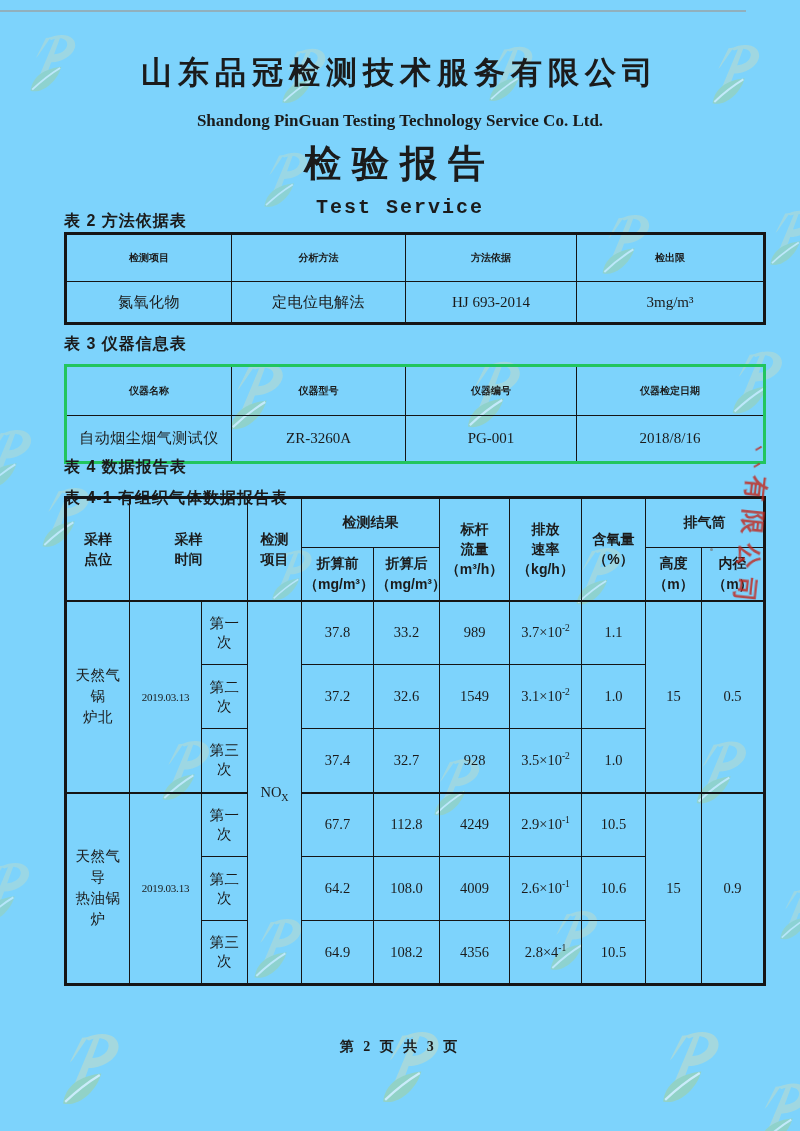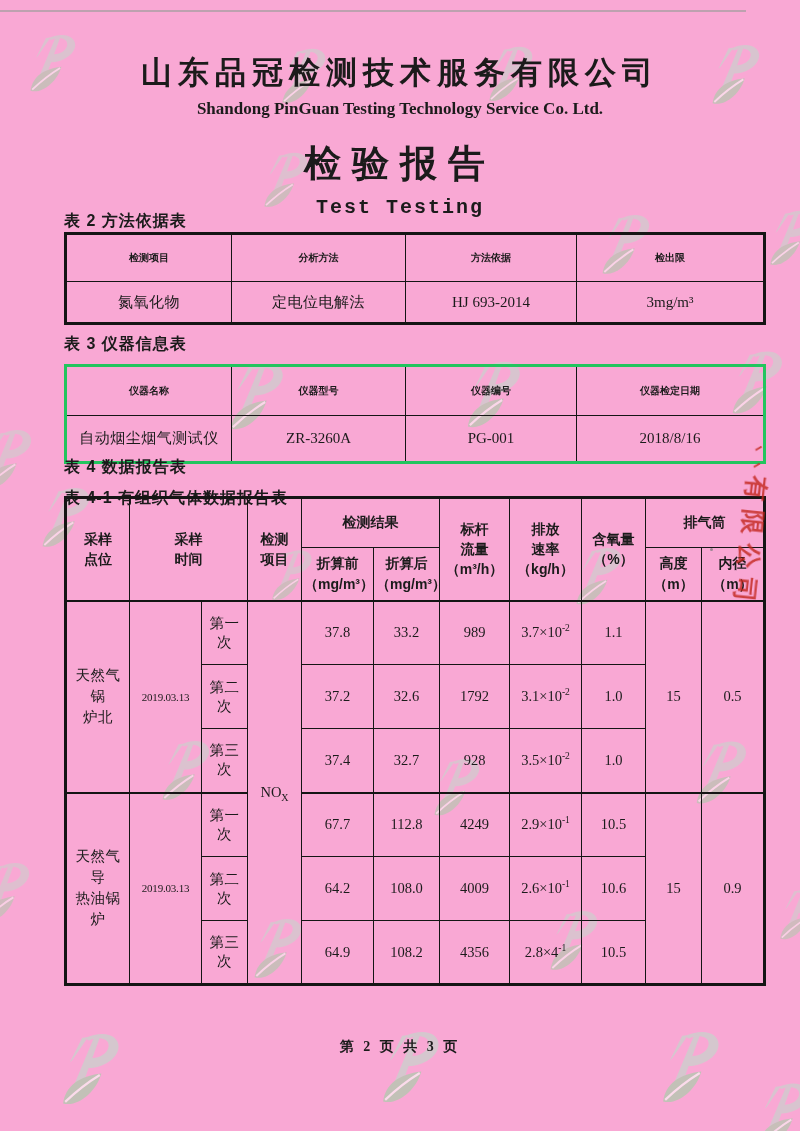--- a/index.html
+++ b/index.html
@@ -1,33 +1,33 @@
 <!DOCTYPE html>
 <html><head>
 <meta charset="utf-8">
 <style>
   html,body { margin:0; padding:0; background:#e8e8e6; }
   .page {
     position:relative; width:800px; height:1131px; margin:0 auto;
-    background:#f9a8d4; overflow:hidden;
+    background:#7dd3fc; overflow:hidden;
     font-family:"Liberation Sans","DejaVu Sans",sans-serif;
     color:#1b1b1b;
   }
   
   .wm { position:absolute; z-index:0; pointer-events:none; }
   .wm svg { display:block; width:100%; height:auto; }
   
   .scan-line { position:absolute; left:0; top:10px; width:746px; height:2px;
     background:#9d9d9b; opacity:.65; z-index:1; }
   .speck { position:absolute; left:710px; top:548px; width:3px; height:3px;
     background:#777; border-radius:50%; opacity:.7; z-index:2; }
   
   .hdr { position:absolute; left:0; width:100%; text-align:center; z-index:2; }
   .company-cn { top:52px; font-size:31px; font-weight:700; letter-spacing:6px; }
-  .company-en { top:99px; font-size:17px; font-weight:700;
+  .company-en { top:111px; font-size:17px; font-weight:700;
     font-family:"Liberation Serif","DejaVu Serif",serif; }
   .title-cn { top:139px; font-size:37px; font-weight:800; letter-spacing:11px; }
   .title-en { top:196px; font-size:20px; font-weight:700; letter-spacing:2px;
     font-family:"Liberation Mono","DejaVu Sans Mono",monospace; }
   
   .tlabel { position:absolute; left:64px; font-size:16px; font-weight:700;
     letter-spacing:1px; z-index:2;text-align:center; }
   .lbl-t2 { top:211px; }
   .lbl-t3 { top:334px; }
   .lbl-t4 { top:457px; }
@@ -298,21 +298,21 @@
     <path d="M5 71.5 C15 62 27 52.5 38.5 45.5" fill="none" stroke="#fdfdfb" stroke-width="2.2"></path>
   </svg>
 </div>
 
   <div class="scan-line"></div>
   <div class="speck"></div>
 
   <div class="hdr company-cn">山东品冠检测技术服务有限公司</div>
   <div class="hdr company-en">Shandong PinGuan Testing Technology Service Co. Ltd.</div>
   <div class="hdr title-cn">检验报告</div>
-  <div class="hdr title-en">Test Testing</div>
+  <div class="hdr title-en">Test Service</div>
 
   <div class="tlabel lbl-t2">表 2 方法依据表</div>
   <table class="t2">
     <colgroup>
         <col style="width:166px">
         <col style="width:174px">
         <col style="width:171px">
         <col style="width:188px">
       </colgroup>
     <thead>
@@ -417,21 +417,21 @@
         <td>989</td>
         <td><span>3.7×10</span><sup>-2</sup></td>
         <td>1.1</td>
         <td rowspan="3">15</td>
         <td rowspan="3">0.5</td>
       </tr>
       <tr>
         <td class="cn">第二次</td>
         <td>37.2</td>
         <td>32.6</td>
-        <td>1792</td>
+        <td>1549</td>
         <td><span>3.1×10</span><sup>-2</sup></td>
         <td>1.0</td>
       </tr>
       <tr>
         <td class="cn">第三次</td>
         <td>37.4</td>
         <td>32.7</td>
         <td>928</td>
         <td><span>3.5×10</span><sup>-2</sup></td>
         <td>1.0</td>

